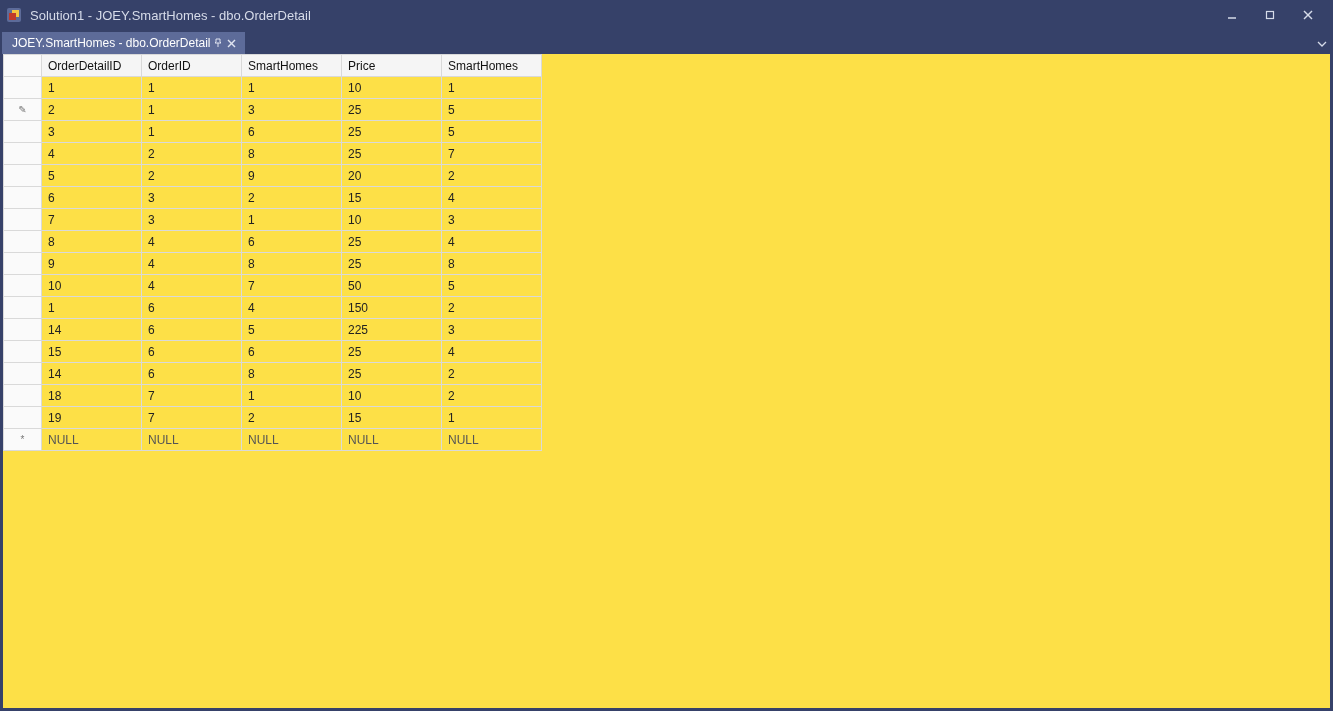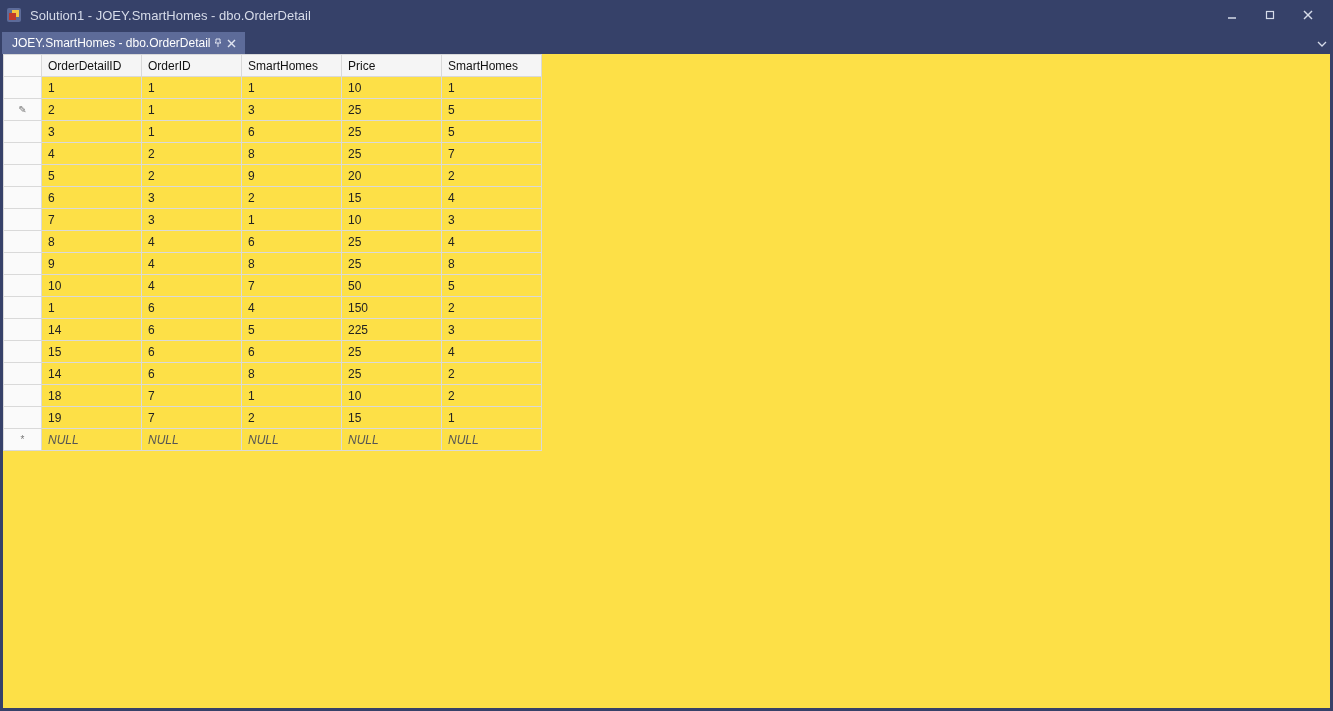--- a/index.html
+++ b/index.html
@@ -89,21 +89,21 @@
     color: #111;
   }
   table.datagrid th.rowhdr, table.datagrid td.rowhdr {
     width: 38px;
     background: #fafafa;
     text-align: center;
     color: #777;
     font-size: 10px;
   }
   .col-w { width: 100px; }
-  .null { font-style: italic; color: #555; }
+  .null { color: #555; }
 </style>
 </head>
 <body>
 
 <div class="titlebar">
   <span class="app-icon">
     <svg width="16" height="16" viewBox="0 0 16 16">
       <rect x="1" y="1" width="14" height="14" rx="2" fill="#5d6b99"></rect>
       <rect x="6" y="3" width="7" height="7" fill="#f5c542"></rect>
       <rect x="3" y="6" width="7" height="7" fill="#c0392b"></rect>

